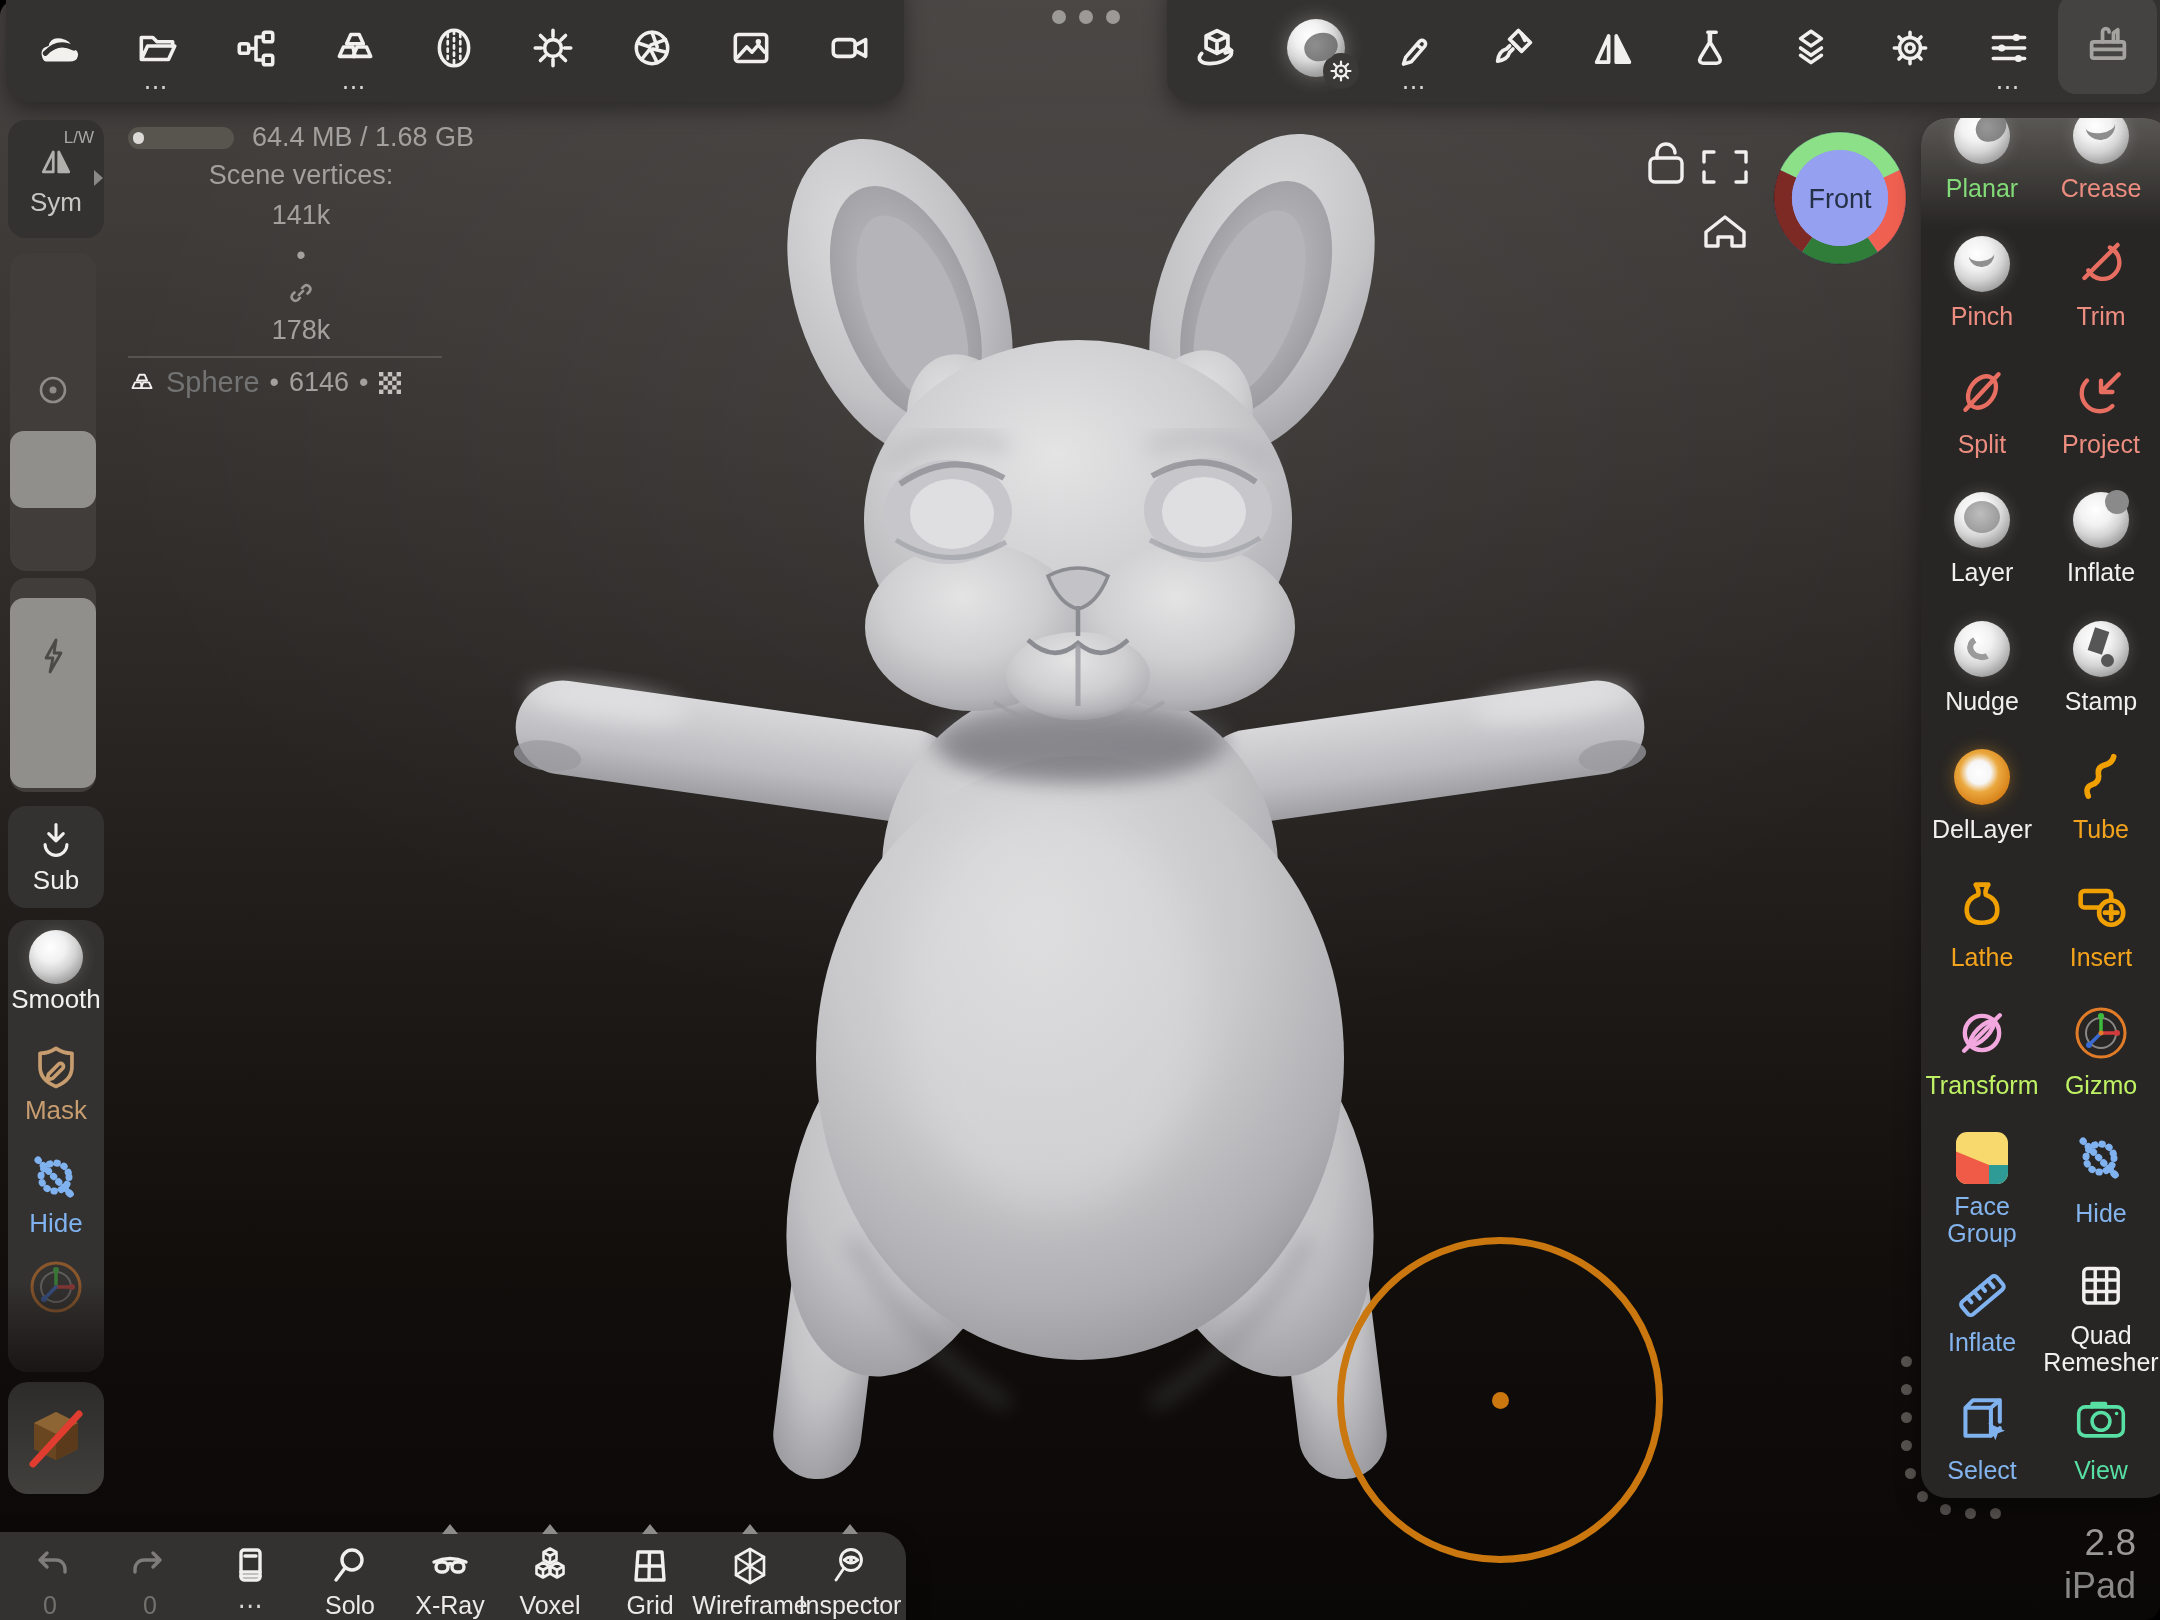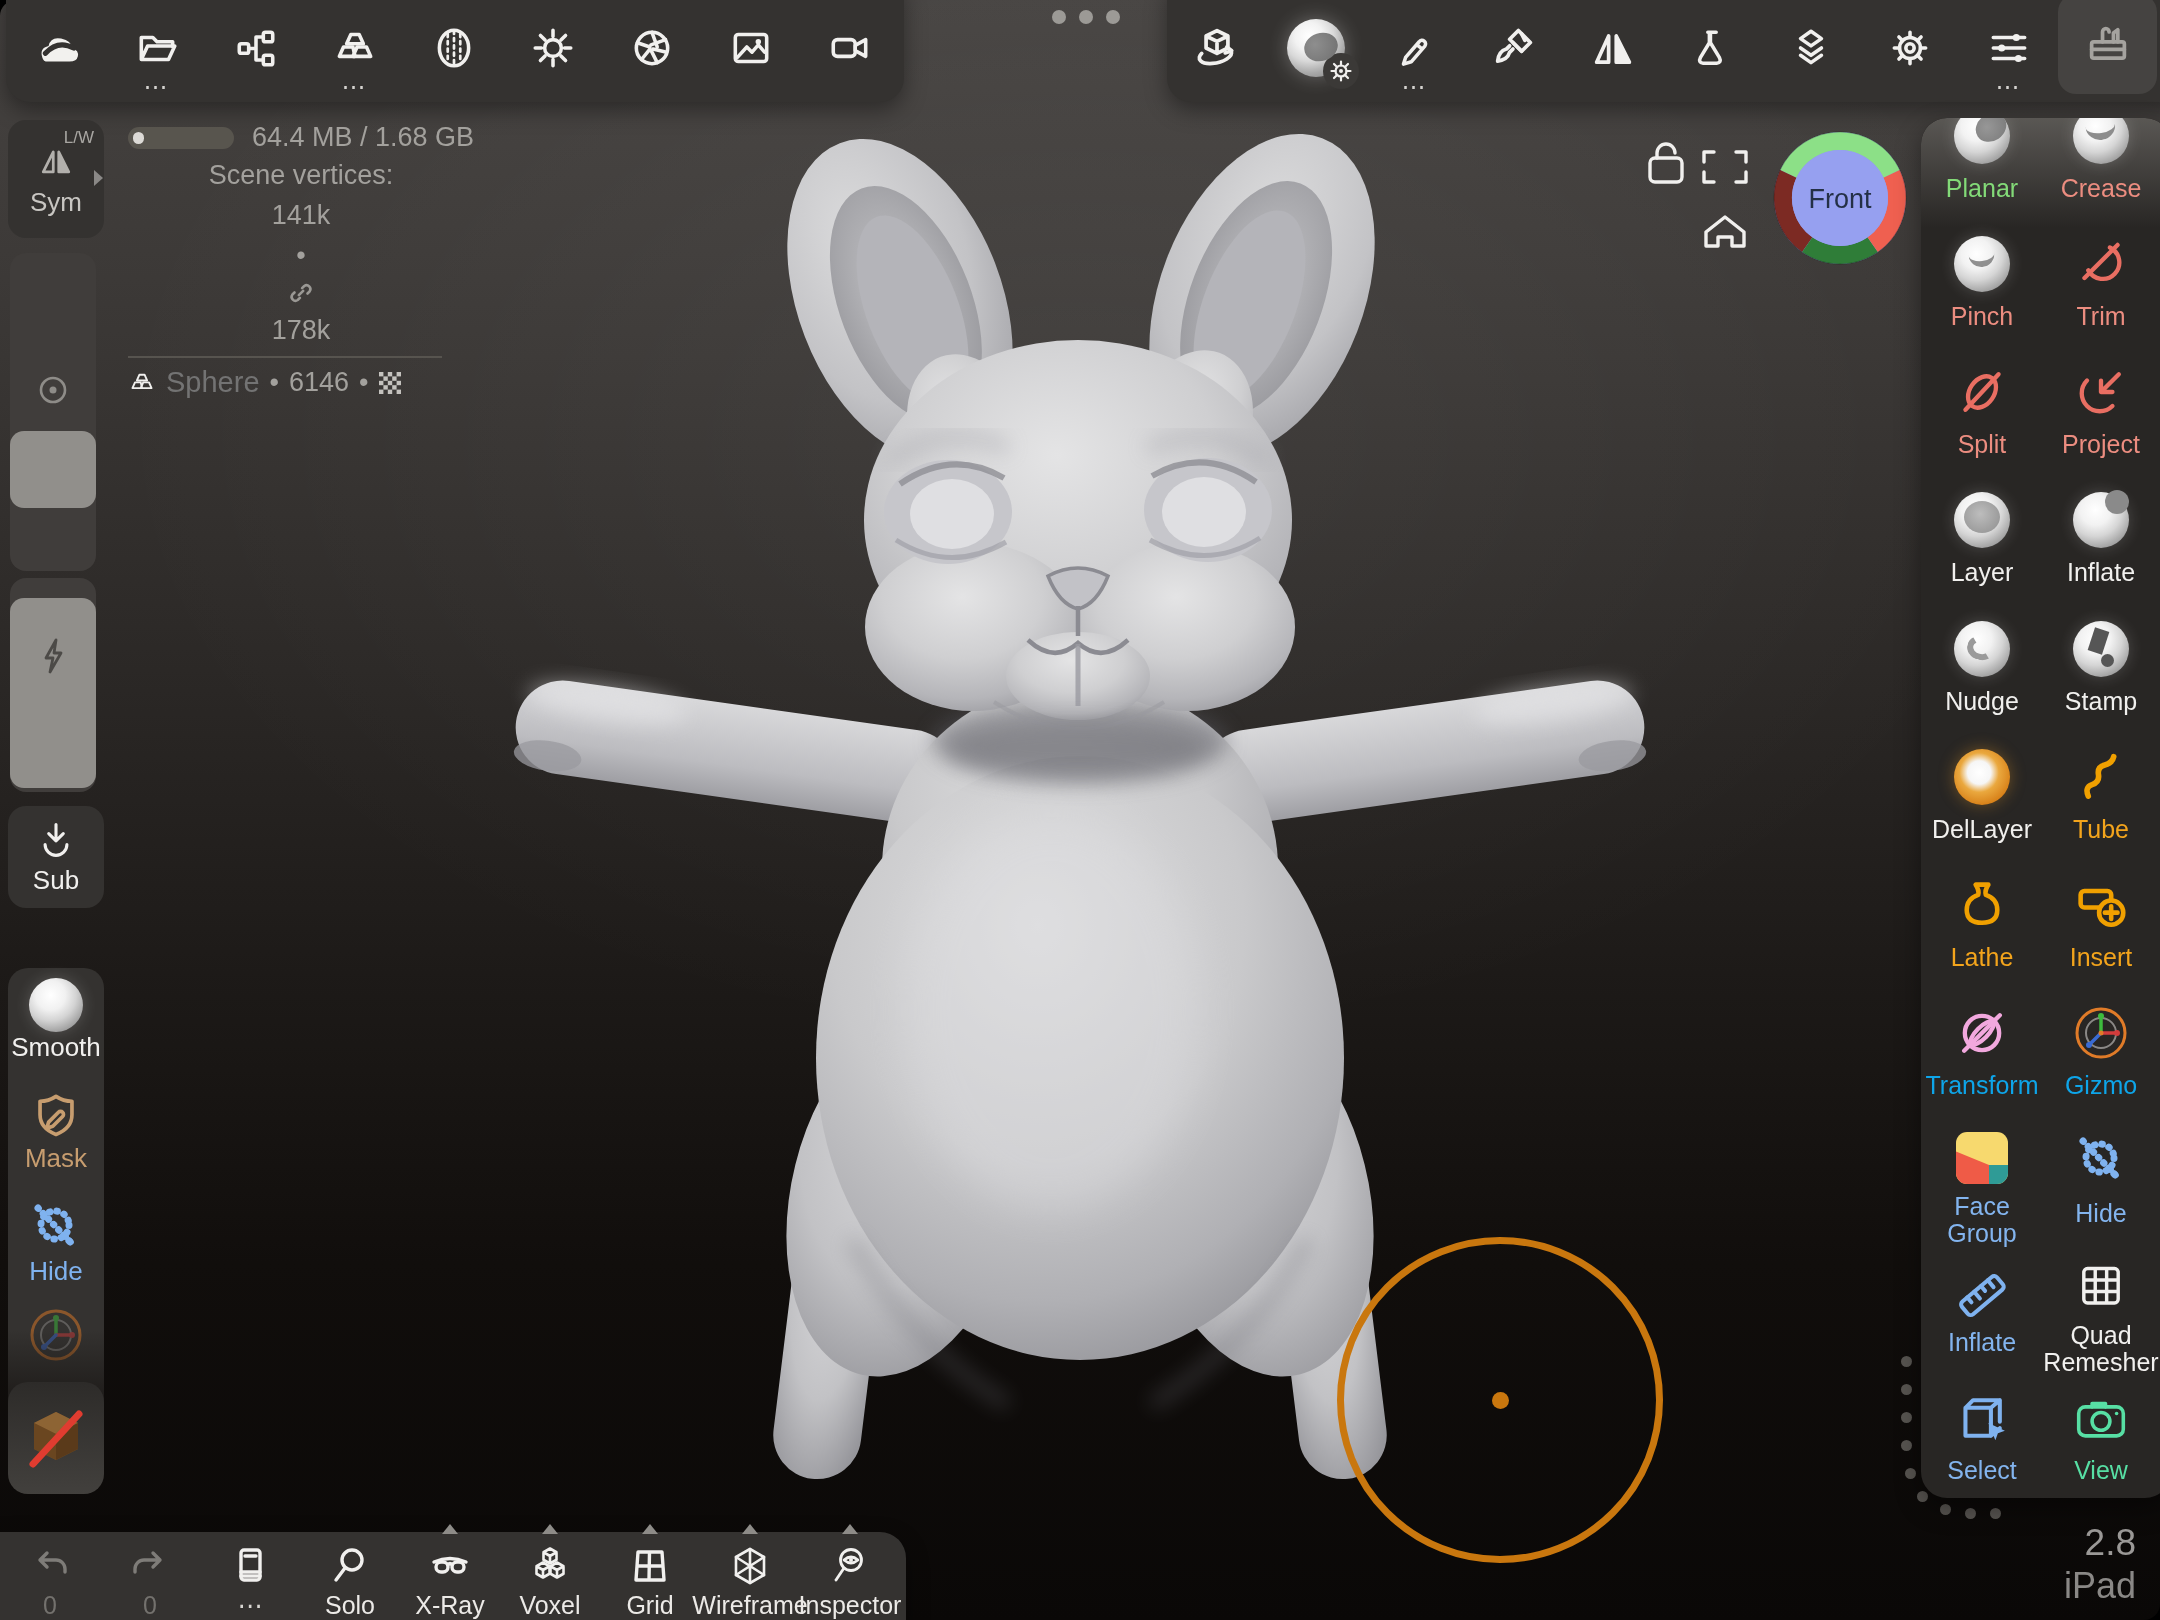--- a/index.html
+++ b/index.html
@@ -46,42 +46,42 @@
   .slabel{font-size:26px;color:#c8c6c2;}
   .symbtn{top:120px;height:118px;}
   .symcorner{position:absolute;top:8px;right:10px;font-size:17px;color:#a8a6a2;}
   .symarrow{position:absolute;top:50px;right:1px;width:0;height:0;border-top:8px solid transparent;border-bottom:8px solid transparent;border-left:9px solid #8a8886;}
   .slider{position:absolute;left:10px;width:86px;background:#403d3b;border-radius:16px;}
   .slider1{top:253px;height:318px;}
   .slider2{top:578px;height:214px;}
   .shandle{position:absolute;left:0;width:86px;background:#918f8b;border-radius:14px;}
   .subbtn{top:806px;height:102px;}
   .toolcol{position:absolute;left:8px;top:920px;width:96px;height:452px;background:#343230;border-radius:20px;
-    display:flex;flex-direction:column;align-items:center;padding-top:8px;box-sizing:border-box;margin-top:48px;}
+    display:flex;flex-direction:column;align-items:center;padding-top:8px;box-sizing:border-box;}
   .toolcol .fade{position:absolute;left:0;right:0;bottom:0;height:90px;border-radius:0 0 20px 20px;
     background:linear-gradient(180deg,rgba(22,19,17,0),rgba(22,19,17,.92));}
   .tcitem{display:flex;flex-direction:column;align-items:center;margin-top:2px;}
   .sphere{width:54px;height:54px;border-radius:50%;position:relative;
     background:radial-gradient(circle at 40% 32%, #ffffff 0%, #f1f1f1 30%, #d3d3d3 52%, #a0a0a0 76%, #7b7b7b 100%);
     box-shadow:0 0 16px rgba(255,255,255,.18);}
   .masklabel{color:#c79d6f;}
   .hidelabel{color:#7fb2ef;}
   .voxoff{position:absolute;left:8px;top:1382px;width:96px;height:112px;border-radius:20px;
     background:linear-gradient(180deg,#2d2b29,#42403d);display:flex;align-items:center;justify-content:center;}
 
   
   .panel{position:absolute;left:1921px;top:118px;width:250px;height:1380px;background:#282624;
     border-radius:26px;overflow:hidden;box-shadow:0 10px 26px rgba(0,0,0,.4);}
   .panel::before{content:"";position:absolute;left:0;right:0;top:0;height:110px;border-radius:26px 26px 0 0;
     background:linear-gradient(180deg,rgba(150,147,142,.45),rgba(150,147,142,0));pointer-events:none;}
   .cell{position:absolute;width:116px;height:122px;display:flex;flex-direction:column;align-items:center;}
   .tico{height:74px;display:flex;align-items:center;justify-content:center;}
   .tlabel{font-size:25px;line-height:1.06;text-align:center;margin-top:2px;}
   .c-green{color:#83da78}.c-salmon{color:#ec8d80}.c-white{color:#f1f0ee}
-  .c-orange{color:#f3a41c}.c-pink{color:#0ea5e9}.c-blue{color:#83b4ee}.c-mint{color:#57dfa4}
+  .c-orange{color:#f3a41c}.c-pink{color:#bef264}.c-blue{color:#83b4ee}.c-mint{color:#57dfa4}
   
   .sp{width:56px;height:56px;border-radius:50%;position:relative;
     background:radial-gradient(circle at 40% 32%, #ffffff 0%, #f2f2f2 30%, #d5d5d5 52%, #a2a2a2 76%, #7c7c7c 100%);
     box-shadow:0 0 16px rgba(255,255,255,.18);}
   .sp-planar::after{content:"";position:absolute;right:3px;top:6px;width:32px;height:27px;border-radius:50%;
     background:radial-gradient(circle at 40% 40%, #979797,#787878);transform:rotate(-34deg);}
   .sp-crease::after{content:"";position:absolute;left:13px;top:14px;width:30px;height:18px;border-radius:0 0 16px 16px;
     border-bottom:7px solid #8d8d8d;box-sizing:border-box;transform:rotate(-8deg);}
   .sp-pinch::after{content:"";position:absolute;left:15px;top:16px;width:26px;height:15px;border-radius:0 0 14px 14px;
     border-bottom:6px solid #909090;box-sizing:border-box;transform:rotate(-6deg);}

